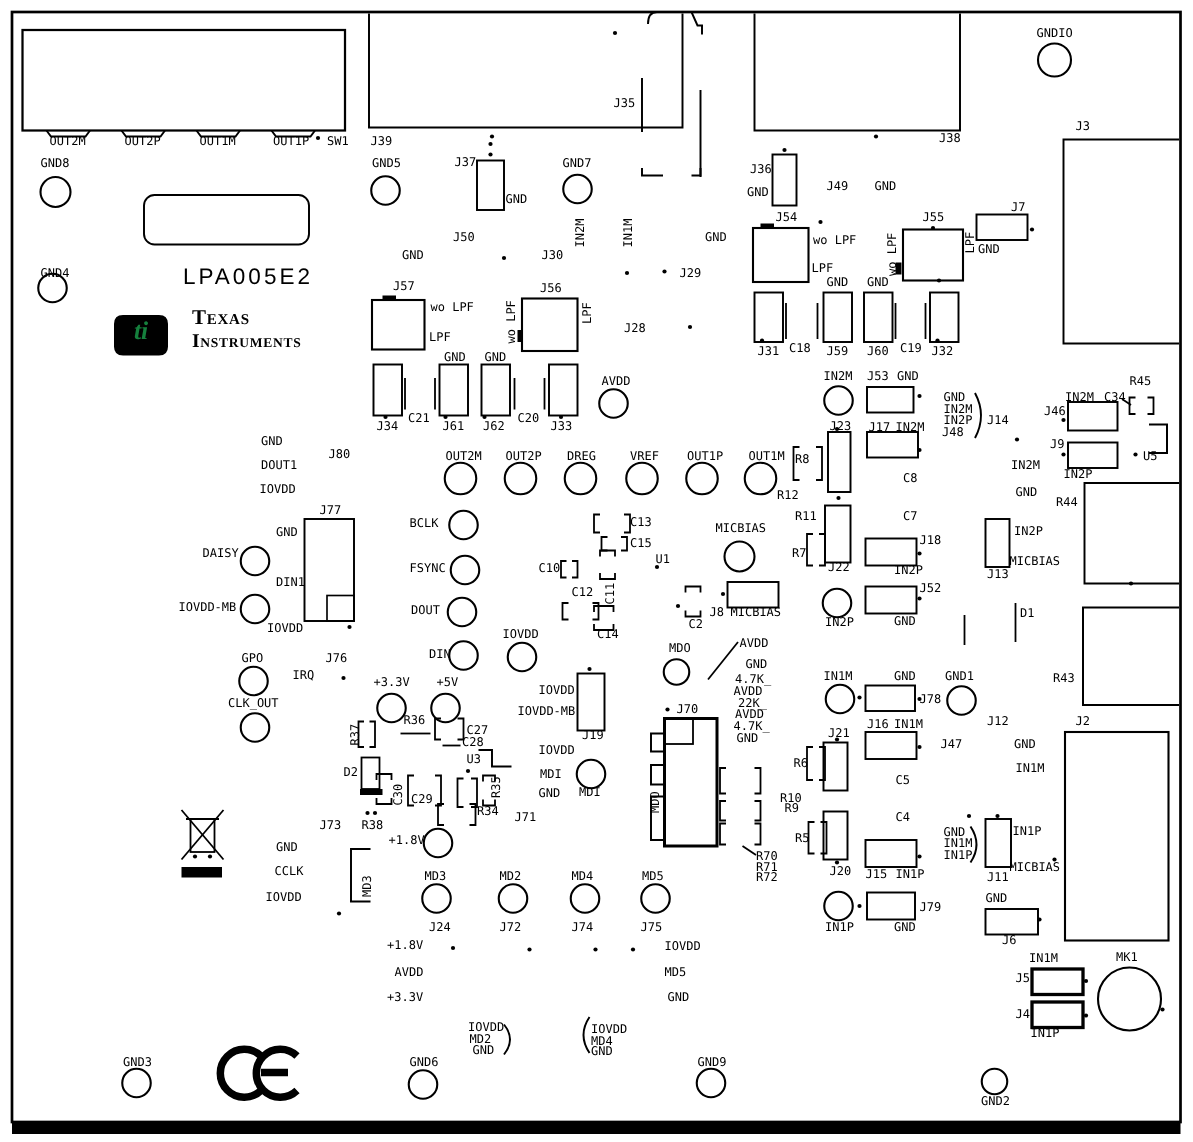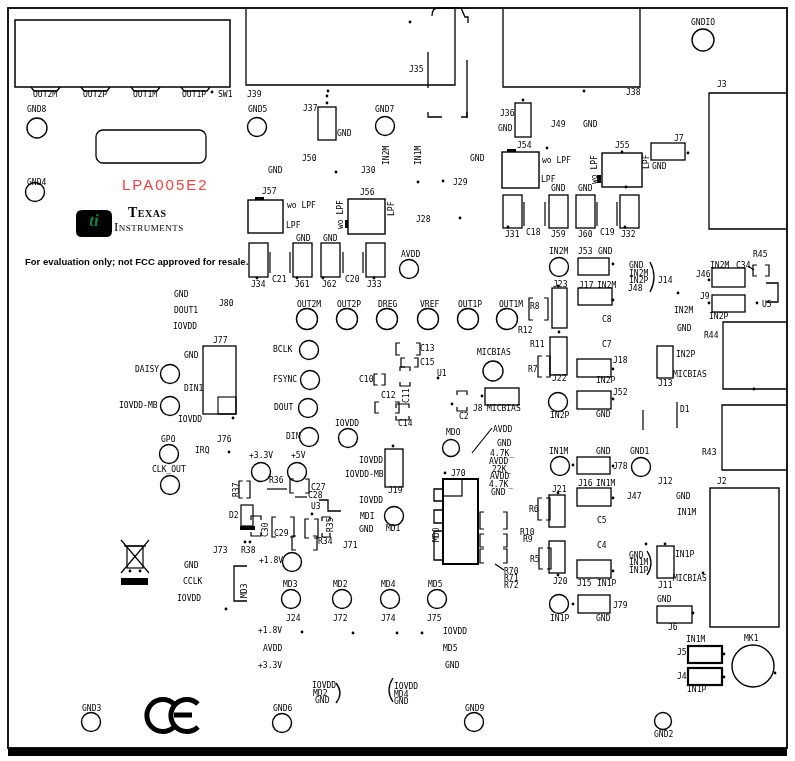--- a/index.html
+++ b/index.html
@@ -1,25 +1,25 @@
 <!DOCTYPE html>
 <html><head>
 <meta charset="utf-8">
 <style>
   html,body{margin:0;padding:0;background:#fff;}
   #stage{position:relative;width:795px;height:761px;background:#fff;overflow:hidden;
          font-family:"DejaVu Sans Mono",monospace;}
   #silk{position:absolute;left:0;top:0;}
   .ovl{position:absolute;color:#000;white-space:nowrap;}
   #board-title{left:122px;top:176px;font-family:"Liberation Sans",sans-serif;
-               font-size:15px;letter-spacing:2px;color:#ef4444;}
+               font-size:15px;letter-spacing:2px;color:#000000;}
   #brand-line1{left:114px;top:205px;font-family:"Liberation Serif",serif;
                font-weight:bold;font-variant:small-caps;font-size:14px;letter-spacing:.5px;margin-left:14px;}
-  #brand-line2{left:114px;top:219px;font-family:"Liberation Serif",serif;
-               font-weight:normal;font-variant:small-caps;font-size:13px;letter-spacing:.5px;}
+  #brand-line2{left:128px;top:219px;font-family:"Liberation Serif",serif;
+               font-weight:bold;font-variant:small-caps;font-size:13px;letter-spacing:.5px;}
   #bug-text{left:77px;top:211px;width:34px;text-align:center;color:#15803d;
             font-family:"Liberation Serif",serif;font-style:italic;font-weight:bold;font-size:17px;}
   #fcc-notice{left:25px;top:256px;font-family:"Liberation Sans",sans-serif;
               font-weight:bold;font-size:9.5px;}
 </style>
 </head>
 <body>
 
 <div id="stage">
   <svg id="silk" width="795" height="761" viewBox="0 0 795 761">
@@ -503,14 +503,13 @@
       <text transform="translate(409,403) rotate(-90)" font-size="8" fill="#000000" font-family="&quot;DejaVu Sans Mono&quot;, monospace">C11</text>
       <text transform="translate(239,497) rotate(-90)" font-size="8" fill="#000000" font-family="&quot;DejaVu Sans Mono&quot;, monospace">R37</text>
       <text transform="translate(268,537) rotate(-90)" font-size="8" fill="#000000" font-family="&quot;DejaVu Sans Mono&quot;, monospace">C30</text>
       <text transform="translate(333,532) rotate(-90)" font-size="8" fill="#000000" font-family="&quot;DejaVu Sans Mono&quot;, monospace">R35</text>
       <text transform="translate(247,598) rotate(-90)" font-size="8" fill="#000000" font-family="&quot;DejaVu Sans Mono&quot;, monospace">MD3</text>
     </svg>
   <div class="ovl" id="board-title">LPA005E2</div>
   <div class="ovl" id="bug-text">ti</div>
   <div class="ovl" id="brand-line1">Texas</div>
   <div class="ovl" id="brand-line2">Instruments</div>
-  <div class="ovl" id="fcc-notice">For evaluation only; not FCC approved for resale.</div>
 </div>
 
 </body></html>

